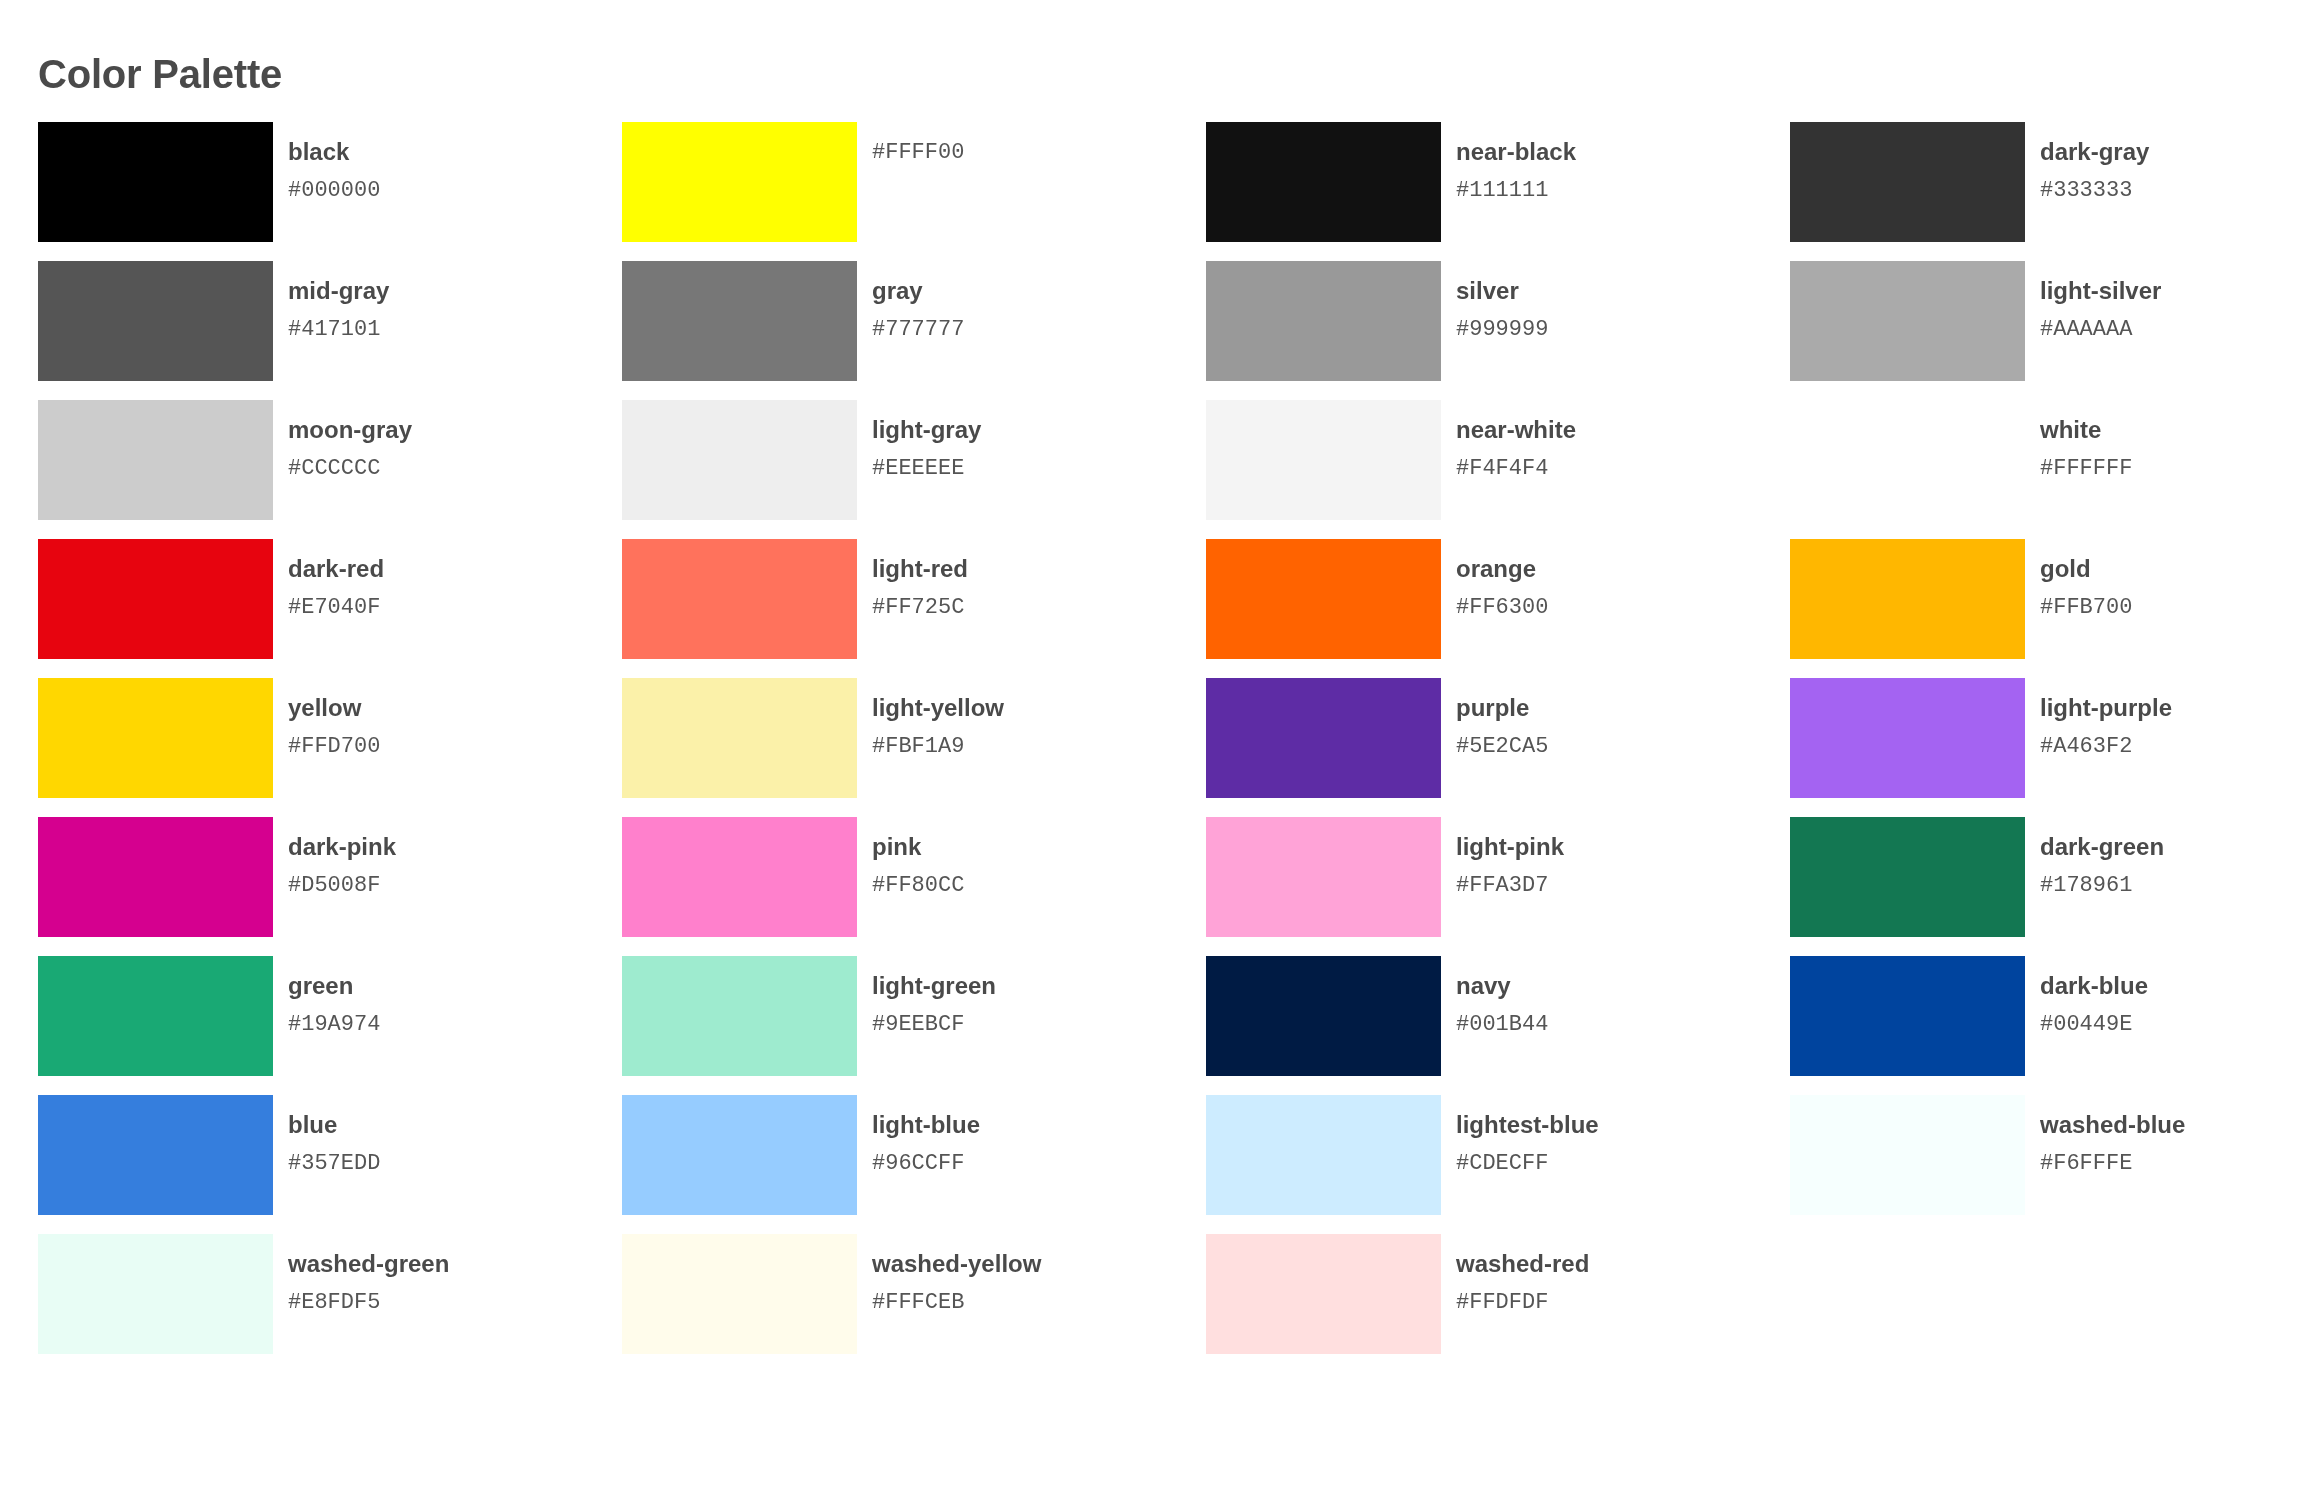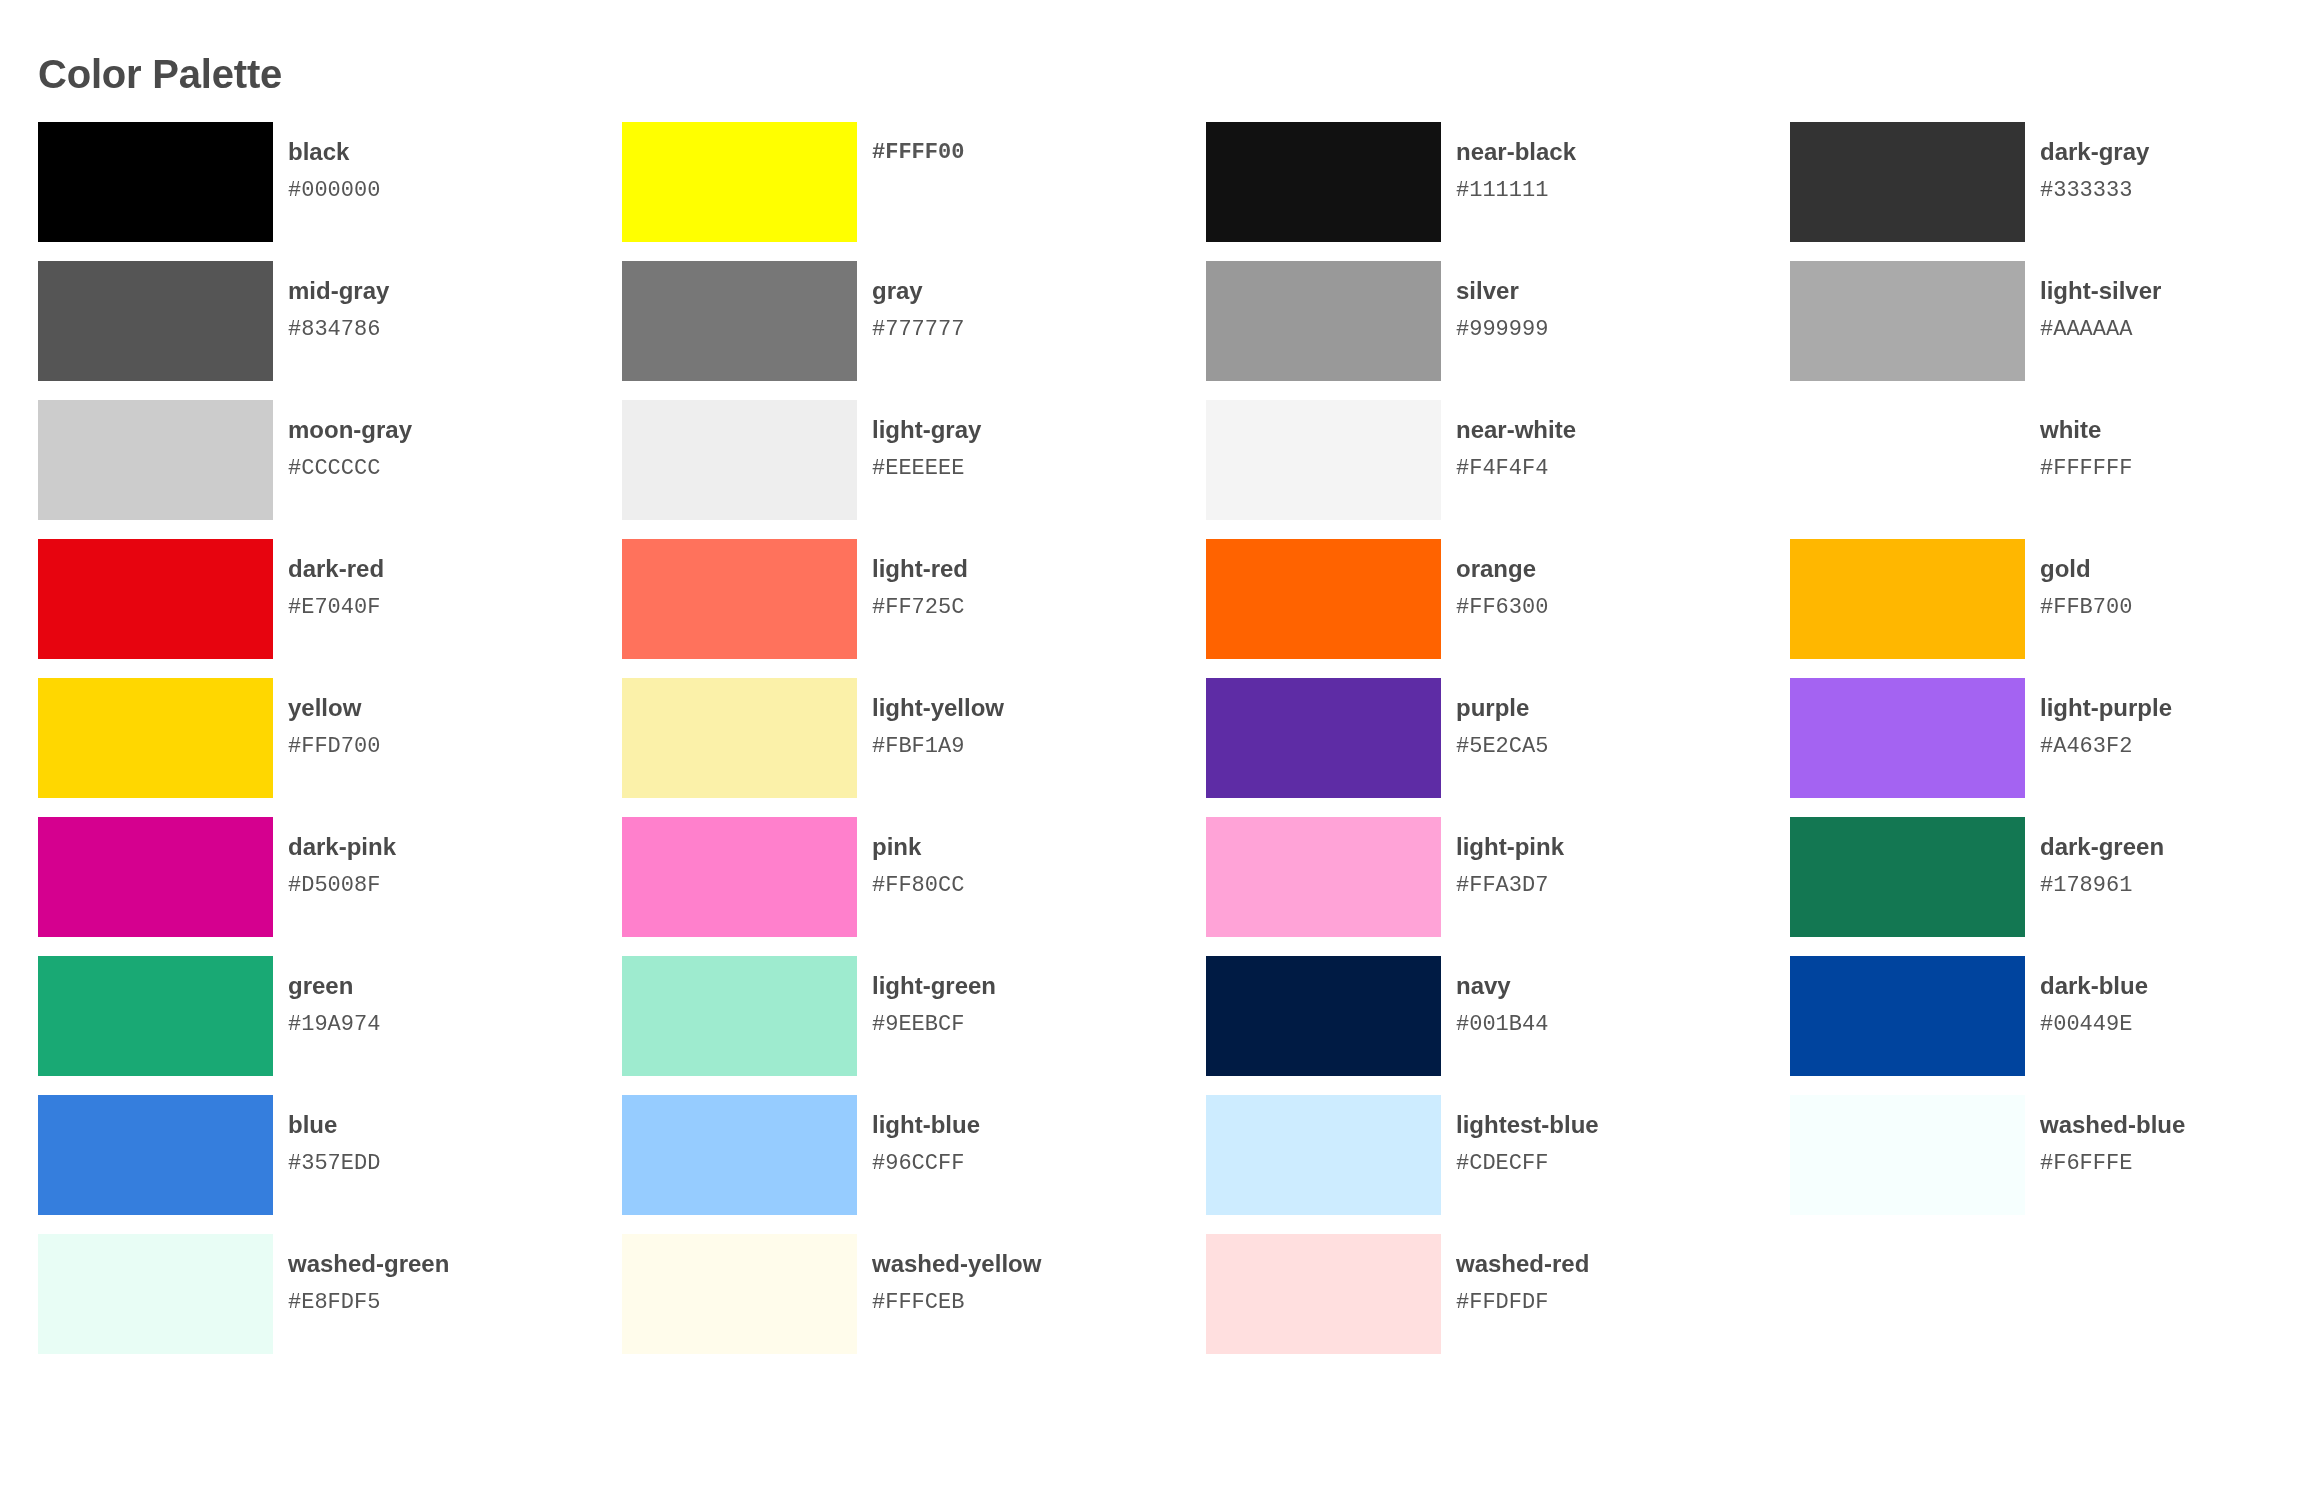--- a/index.html
+++ b/index.html
@@ -87,21 +87,20 @@
     margin-top: 12px;
     white-space: nowrap;
   }
 
   
   .swatch-meta.hex-only {
     padding-top: 18px;
   }
   .swatch-meta.hex-only .swatch-hex {
     margin-top: 0;
-    font-weight: bold;
   }
 </style>
 </head>
 <body>
 
 <div class="page">
 
   <h1 class="page-title">Color Palette</h1>
 
   <div class="palette-grid">
@@ -129,21 +128,21 @@
         <div class="swatch-chip" style="background-color: rgb(51, 51, 51);"></div>
         <div class="swatch-meta">
           <div class="swatch-name">dark-gray</div>
           <div class="swatch-hex">#333333</div>
         </div>
       </div>
       <div class="swatch-cell">
         <div class="swatch-chip" style="background-color: rgb(85, 85, 85);"></div>
         <div class="swatch-meta">
           <div class="swatch-name">mid-gray</div>
-          <div class="swatch-hex">#834786</div>
+          <div class="swatch-hex">#417101</div>
         </div>
       </div>
       <div class="swatch-cell">
         <div class="swatch-chip" style="background-color: rgb(119, 119, 119);"></div>
         <div class="swatch-meta">
           <div class="swatch-name">gray</div>
           <div class="swatch-hex">#777777</div>
         </div>
       </div>
       <div class="swatch-cell">

